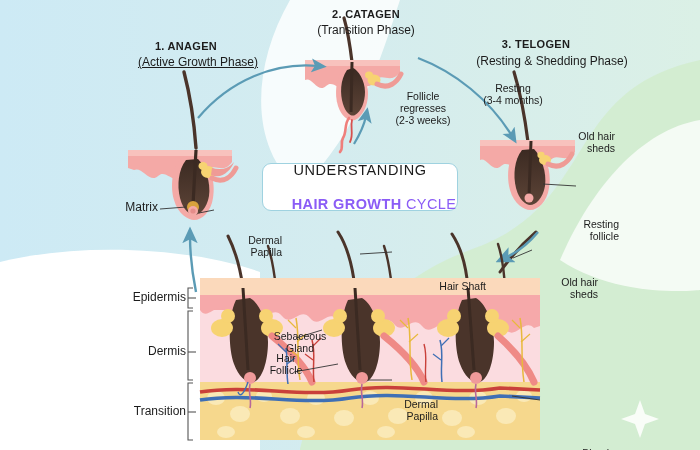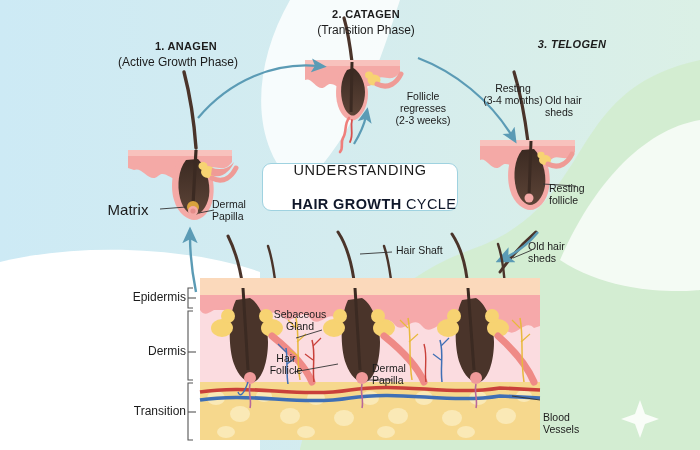--- a/index.html
+++ b/index.html
@@ -37,25 +37,26 @@
     font-size: 12px;
     font-weight: normal;
     text-align: center;
   }
   .anno {
     font-size: 10.5px;
     text-align: center;
   }
   .anno-l {
     font-size: 10.5px;
-    text-align: left;
+    text-align: right;
+    margin-top: 36px;
   }
   .anno-r {
-    font-size: 15px;
-    text-align: center;
+    font-size: 12px;
+    text-align: right;
   }
   .layer-lbl {
     font-size: 12px;
     text-align: right;
   }
   #title-box {
     position: absolute;
     left: 262px;
     top: 163px;
     width: 196px;
@@ -70,21 +71,21 @@
     justify-content: center;
     gap: 18px;
   }
   #title-line1 {
     font-size: 14.5px;
     color: #1c1c1c;
     letter-spacing: 0.6px;
   }
   #title-line2 {
     font-size: 14.5px;
-    color: #0f172a;
+    color: #8b5cf6;
     letter-spacing: 0.4px;
     margin-left: 28px;
   }
   #title-line2 b { font-weight: bold; }
 </style>
 </head>
 <body>
 
 <div id="stage">
 
@@ -311,26 +312,27 @@
 
       <path d="M360,254 L392,252" stroke="#333" stroke-width="0.9" fill="none"></path>
       <path d="M296,338 L322,330" stroke="#333" stroke-width="0.9" fill="none"></path>
       <path d="M294,372 L338,364" stroke="#333" stroke-width="0.9" fill="none"></path>
       <path d="M368,380 L392,380" stroke="#333" stroke-width="0.9" fill="none"></path>
       <path d="M512,396 L540,400" stroke="#333" stroke-width="0.9" fill="none"></path>
     </g>
   </svg>
 
   <div class="lbl phase-title" style="left:96px; top:40px; width:180px;text-align:center;">1. ANAGEN</div>
-  <div class="lbl phase-sub" style="left:88px; top:56px; width:180px;">(Active Growth Phase)</div>
+  <div class="lbl phase-sub" style="left:108px; top:56px; width:180px;text-decoration:underline;">(Active Growth Phase)</div>
 
   <div class="lbl phase-title" style="left:276px; top:8px; width:180px;">2. CATAGEN</div>
   <div class="lbl phase-sub" style="left:276px; top:24px; width:180px;">(Transition Phase)</div>
 
-  <div class="lbl phase-title" style="left:472px; top:38px; width:200px;font-style:italic;">3. TELOGEN</div>
+  <div class="lbl phase-title" style="left:436px; top:38px; width:200px;">3. TELOGEN</div>
+  <div class="lbl phase-sub" style="left:442px; top:55px; width:220px;">(Resting &amp; Shedding Phase)</div>
 
   <div class="lbl anno" style="left:378px; top:90px; width:90px;">Follicle
 regresses
 (2-3 weeks)</div>
 
   <div class="lbl anno-r" style="left:98px; top:201px; width:60px;">Matrix</div>
   <div class="lbl anno-l" style="left:212px; top:198px; width:70px;">Dermal
 Papilla</div>
 
   <div class="lbl anno" style="left:468px; top:82px; width:90px;">Resting
@@ -343,21 +345,21 @@
   <div id="title-box">
     <div id="title-line1">UNDERSTANDING</div>
     <div id="title-line2"><b>HAIR GROWTH</b><span> CYCLE</span></div>
   </div>
 
   <div class="lbl layer-lbl" style="left:108px; top:291px; width:78px;">Epidermis</div>
   <div class="lbl layer-lbl" style="left:108px; top:345px; width:78px;">Dermis</div>
   <div class="lbl layer-lbl" style="left:100px; top:405px; width:86px;">Transition</div>
 
   <div class="lbl anno-l" style="left:396px; top:244px; width:90px;">Hair Shaft</div>
-  <div class="lbl anno" style="left:262px; top:308px; width:76px;">Sebaceous
+  <div class="lbl anno" style="left:262px; top:330px; width:76px;">Sebaceous
 Gland</div>
   <div class="lbl anno" style="left:258px; top:352px; width:56px;">Hair
 Follicle</div>
   <div class="lbl anno-l" style="left:372px; top:362px; width:66px;">Dermal
 Papilla</div>
   <div class="lbl anno-l" style="left:543px; top:411px; width:66px;">Blood
 Vessels</div>
   <div class="lbl anno-l" style="left:528px; top:240px; width:70px;">Old hair
 sheds</div>
 

